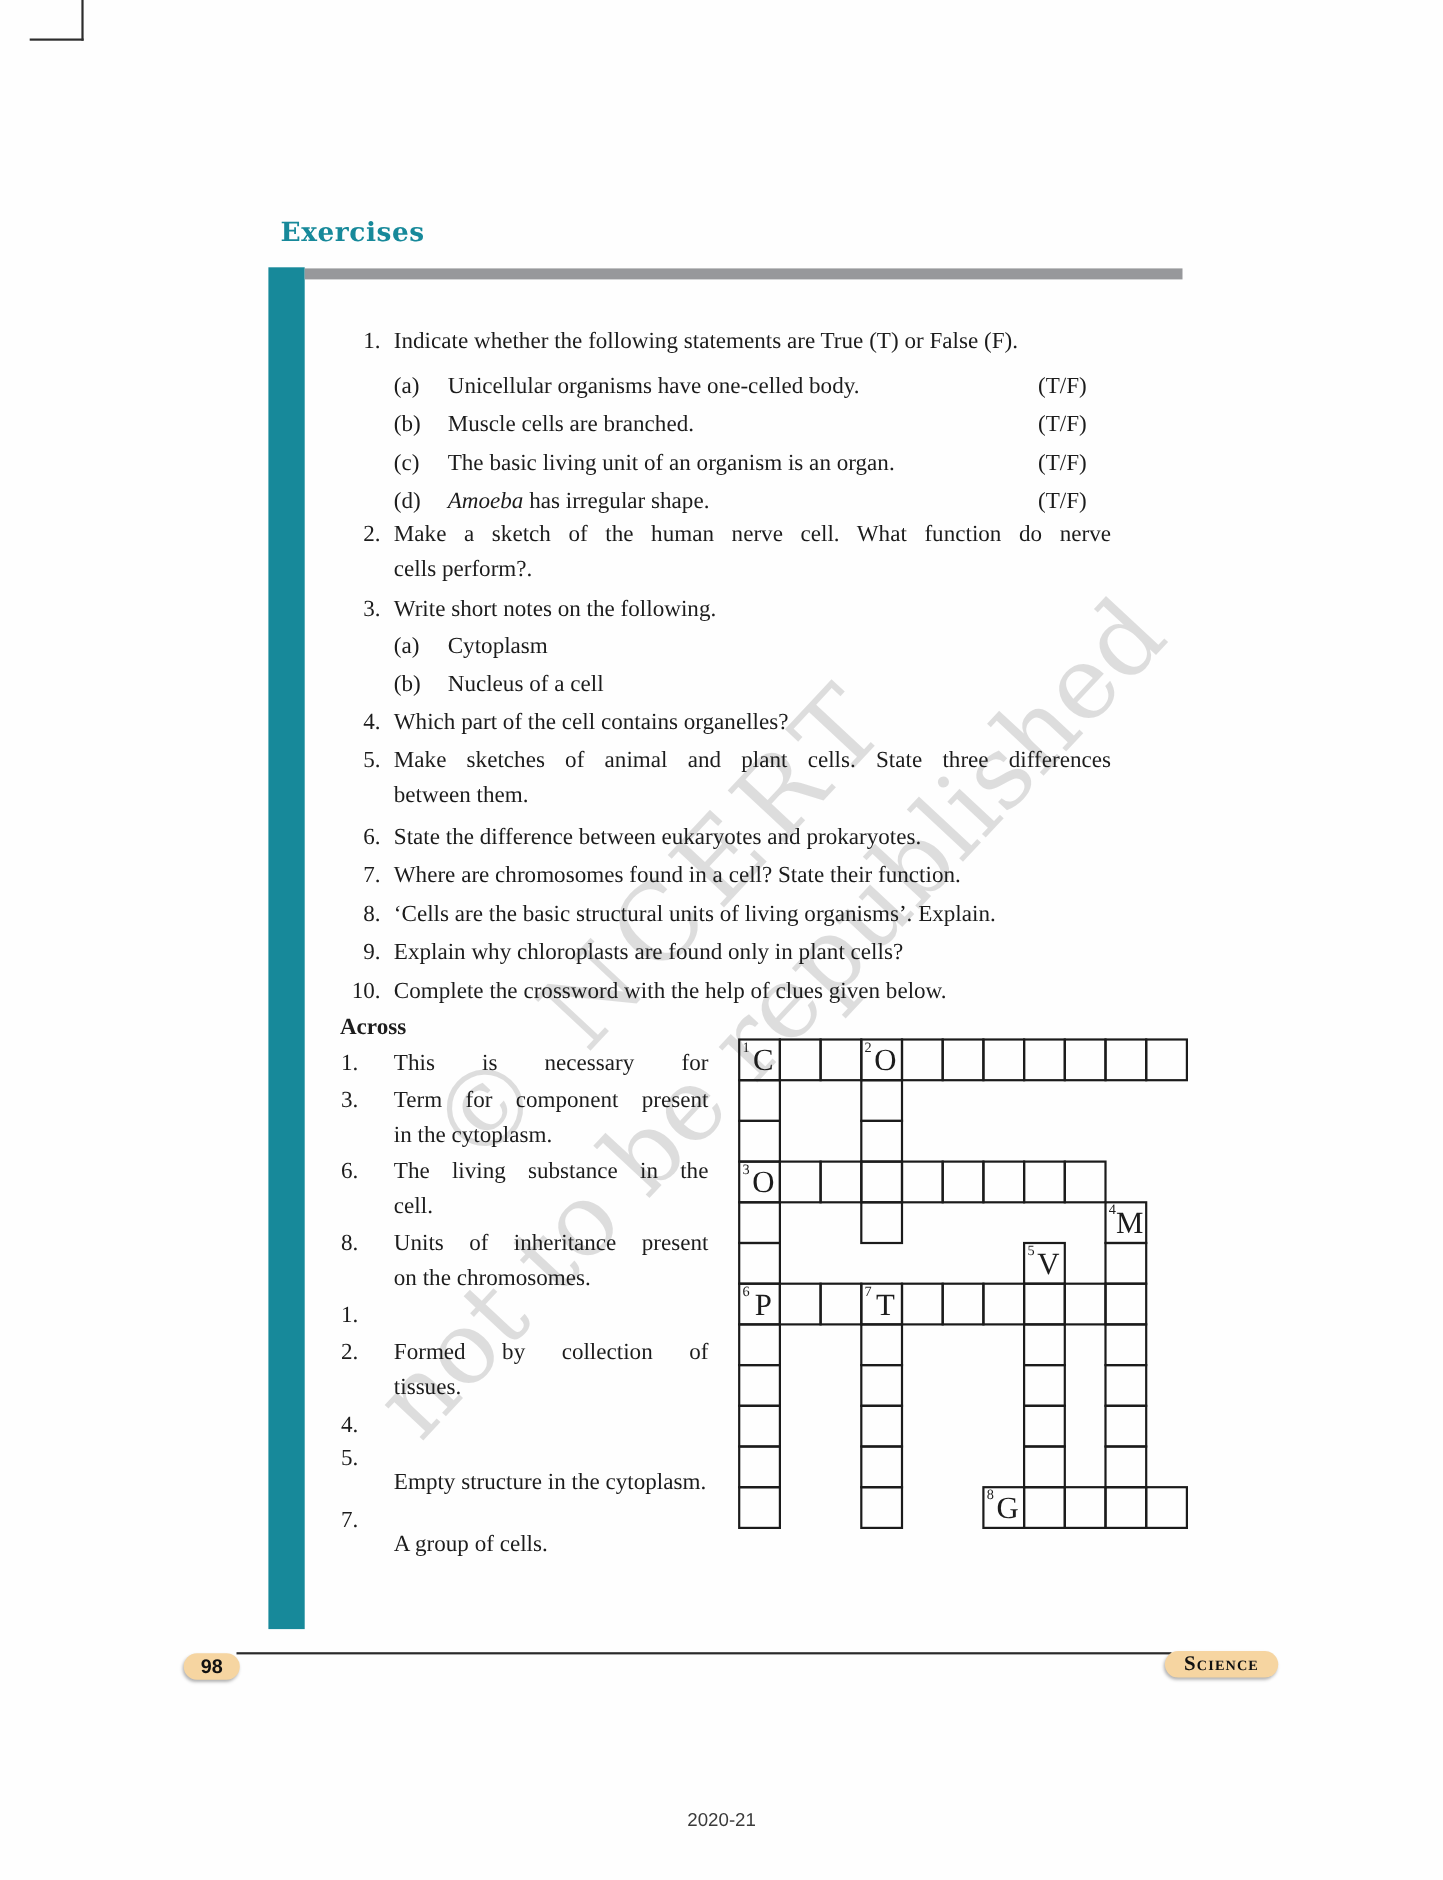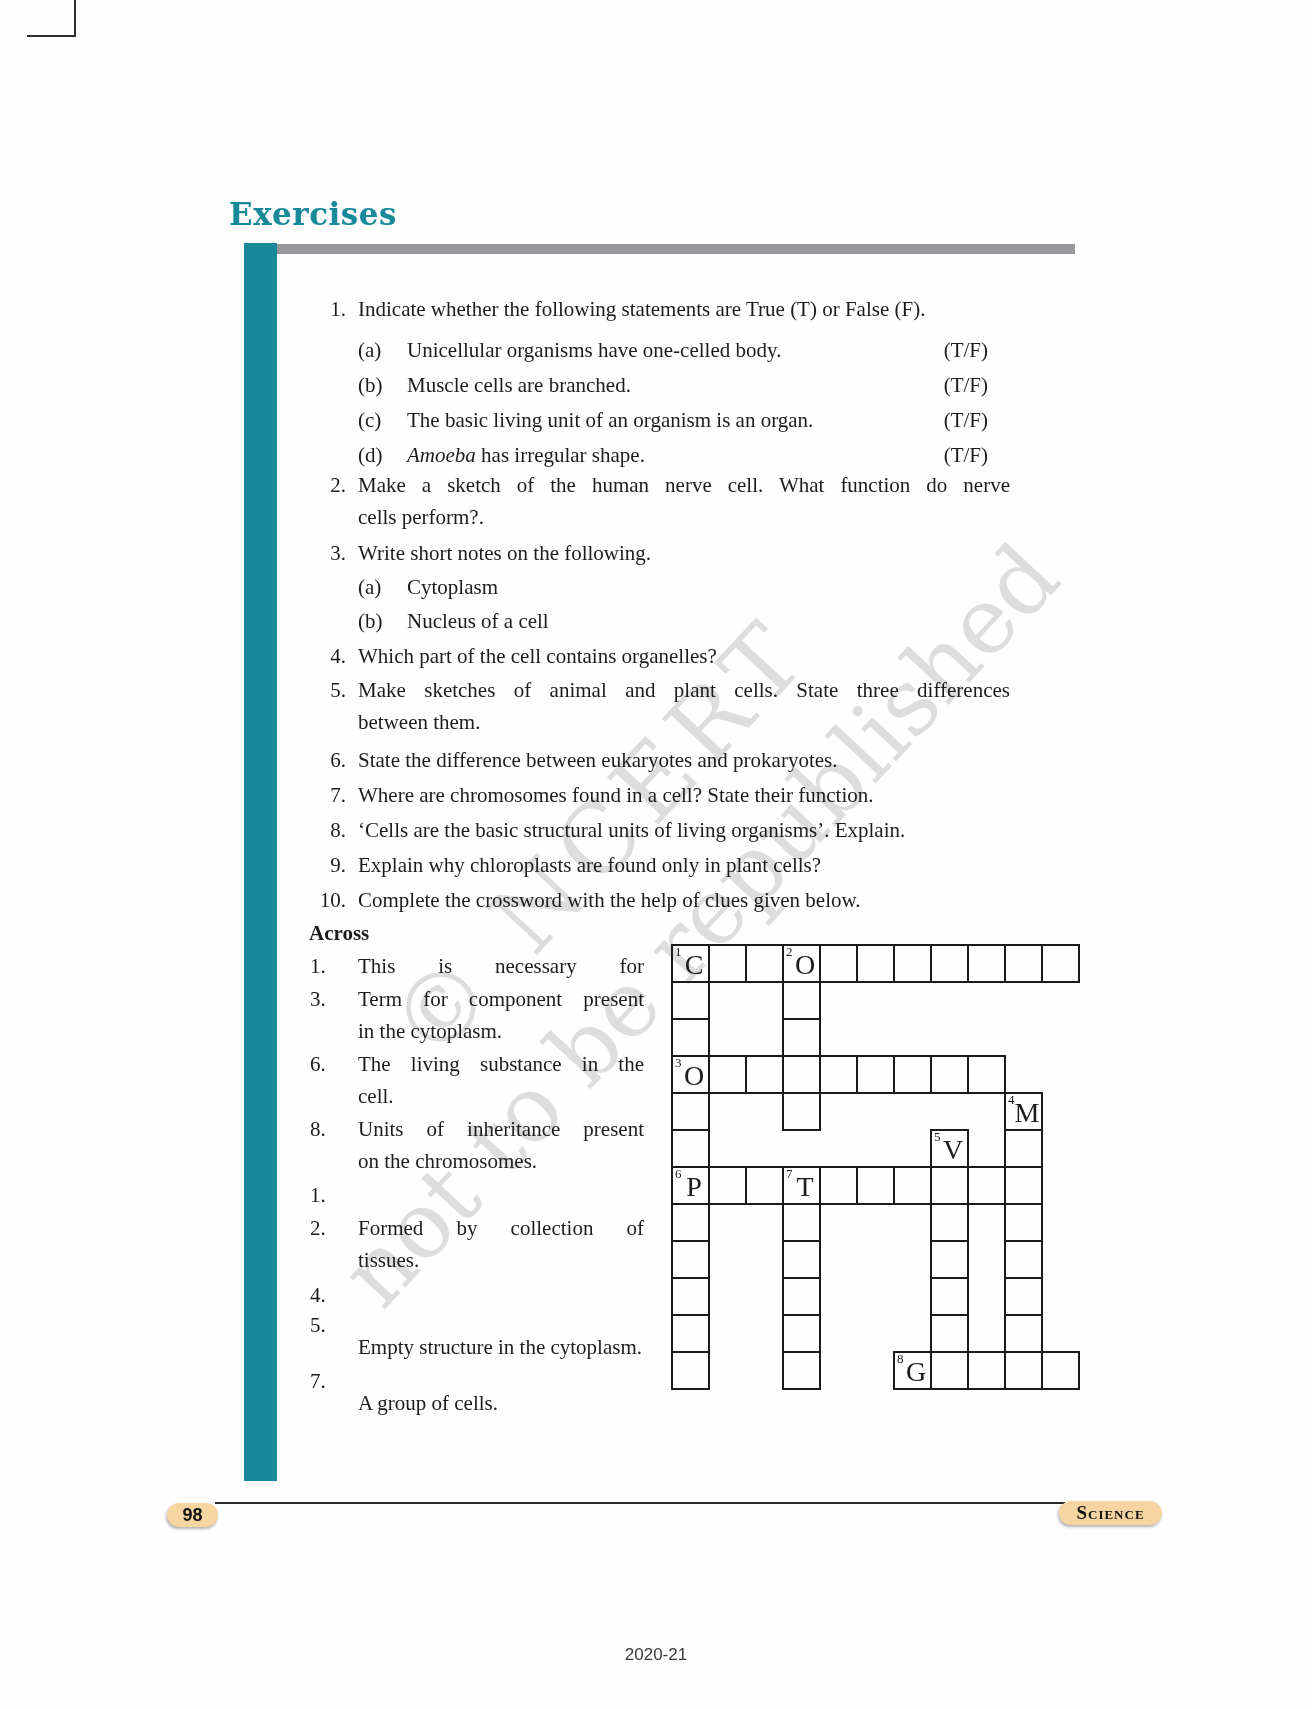--- a/index.html
+++ b/index.html
@@ -16,22 +16,22 @@
   
   .watermark {
     position:absolute; z-index:0; color:rgba(0,0,0,0.13);
     font-family:"DejaVu Serif", serif; text-align:center;
     transform:rotate(-47deg); white-space:nowrap; pointer-events:none;
   }
   .wm1 { left:250px; top:783px; width:700px; font-size:96px; letter-spacing:10px; }
   .wm2 { left:175px; top:872px; width:1050px; font-size:92px; }
 
   .title {
-    position:absolute; left:229px; top:196px; margin:0; z-index:2;
-    font-family:"DejaVu Serif", serif; font-weight:bold; font-size:31px;
+    position:absolute; left:255px; top:196px; margin:0; z-index:2;
+    font-family:"DejaVu Serif", serif; font-weight:bold; font-size:24px;
     color:#17899a; letter-spacing:0.5px;
   }
   .teal-bar { position:absolute; left:244px; top:243px; width:33px; height:1238px; background:#17899a; z-index:1; }
   .gray-bar { position:absolute; left:277px; top:244px; width:798px; height:10px; background:#97989b; z-index:1; }
 
   
   .content {
     position:absolute; left:302px; top:293px; width:708px; z-index:2;
     font-size:21px; line-height:32px;
   }

